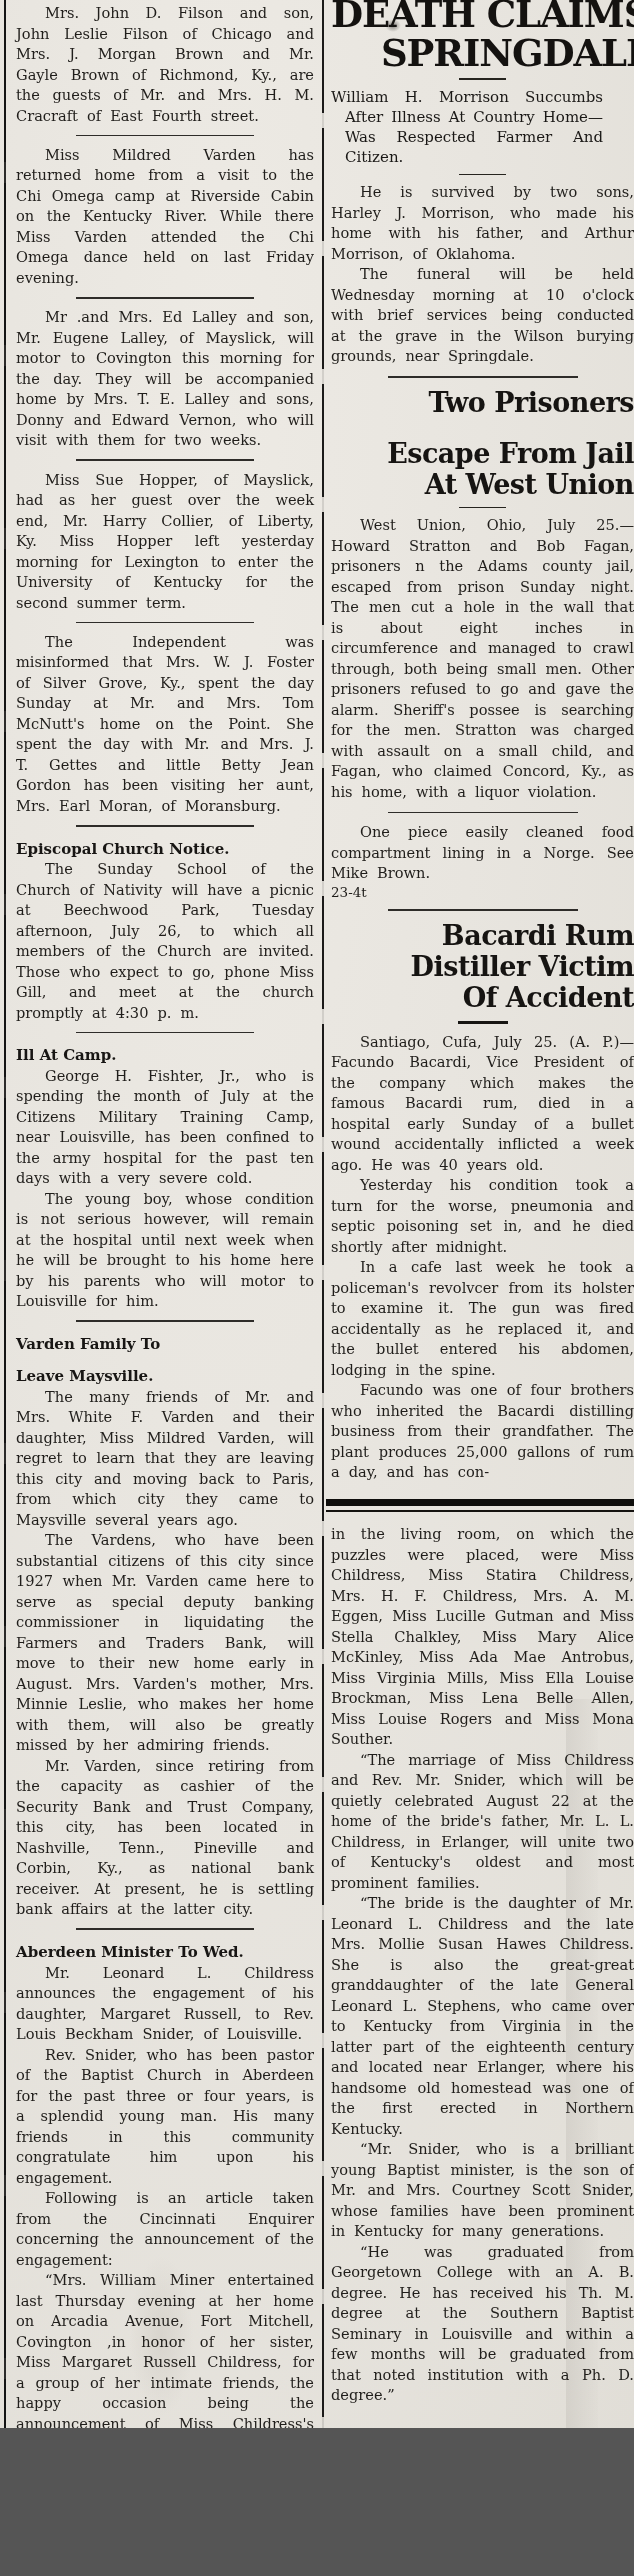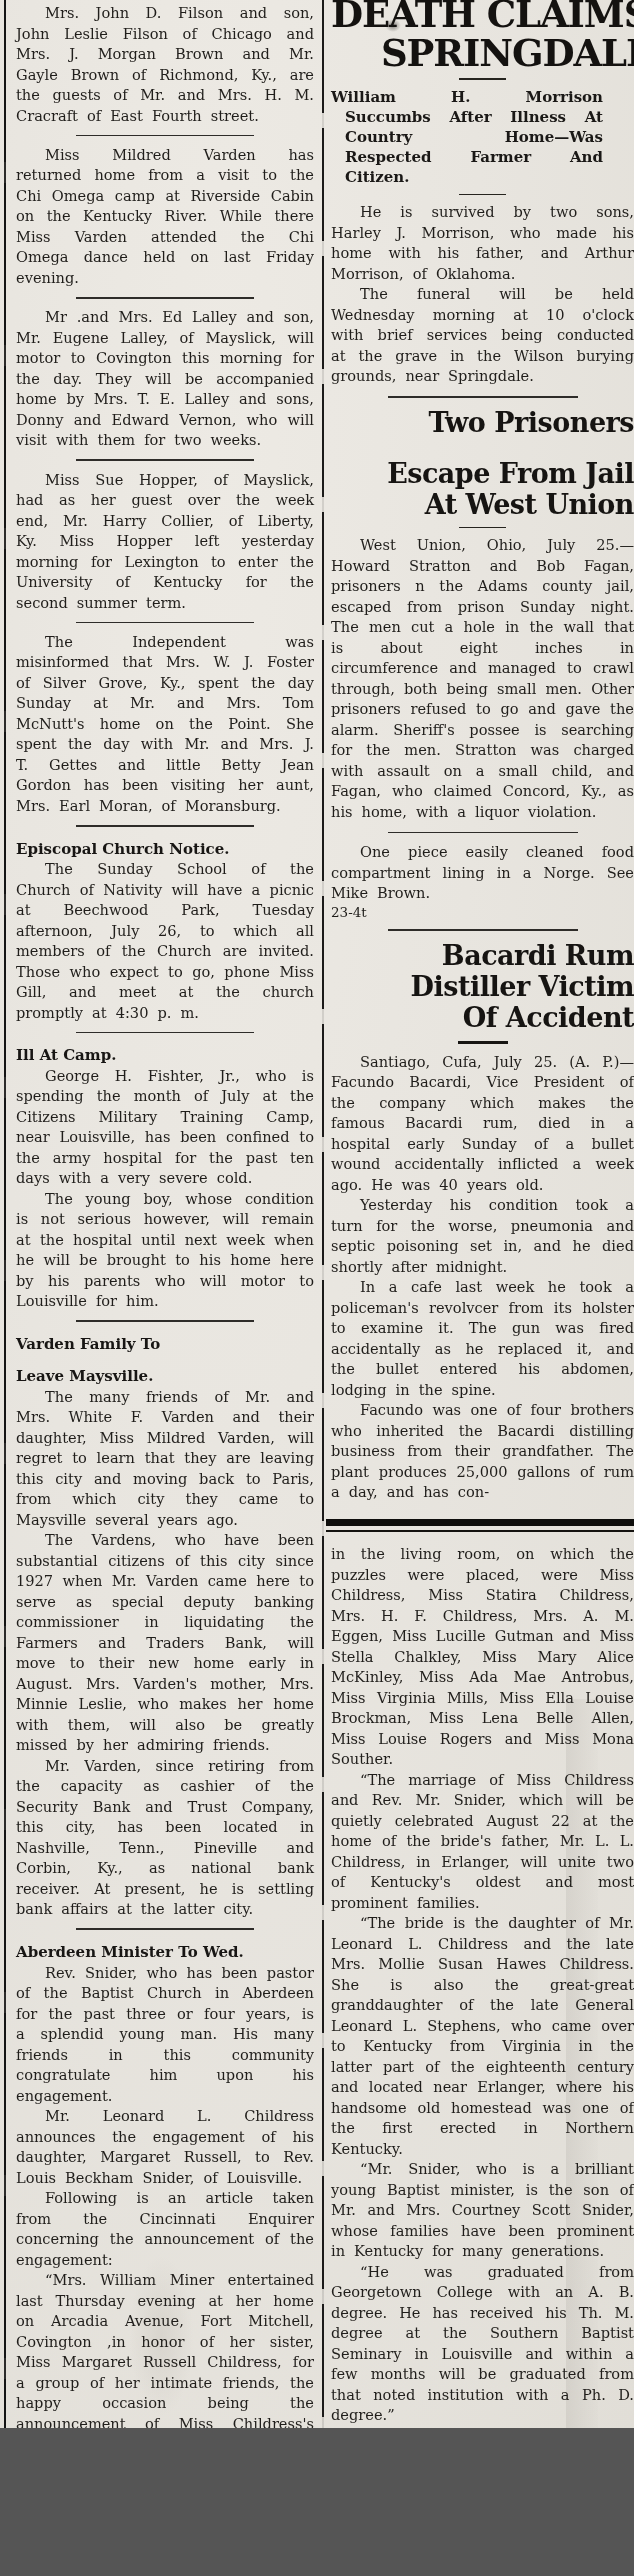--- a/index.html
+++ b/index.html
@@ -30,21 +30,21 @@
   .hl1 { font-size:37px; line-height:35px; font-weight:bold; letter-spacing:-1.1px;
          white-space:nowrap; color:#141210; }
   .hl1-l1 { margin-top:-3.2px; }
   .hl1-l2 { margin-left:50px; margin-top:4.3px; }
 
   .hl2 { font-size:27px; line-height:31px; font-weight:bold; letter-spacing:-0.5px;
          white-space:nowrap; color:#161412;text-align:right; }
   .p-ind1 { margin-left:18.3px;margin-top:20px; }  .p-ind2 { margin-left:70px; }
   .b-ind1 { margin-left:33px; }  .b-ind2 { margin-left:95px; }
 
-  .deck { font-size:15px; line-height:20px; font-weight:bold; width:272px;
+  .deck { font-size:15px; line-height:20px; font-weight:normal; width:272px;
           padding-left:14px; text-indent:-14px; text-align:justify;
           word-spacing:0.20em; color:#1a1816; }
 
   .ad { font-weight:normal; }
   .ad-tag { font-size:13.5px; line-height:16px; text-indent:0; }
 
   .thick-bar { height:7px; background:#0f0e0c; width:313px; margin:16px 0 0 -5.4px; }
   .thin-bar  { height:2.2px;  background:#14120f; width:313px; margin:4.3px 0 12px -5.4px; }
 
   .smudge { position:absolute; pointer-events:none; }
@@ -87,22 +87,22 @@
     <div class="rule"></div>
 
     <h3 class="h-sm">Varden Family To</h3>
     <h3 class="h-sm">Leave Maysville.</h3>
     <p class="bp">The many friends of Mr. and Mrs. White F. Varden and their daughter, Miss Mildred Varden, will regret to learn that they are leaving this city and moving back to Paris, from which city they came to Maysville several years ago.</p>
     <p class="bp">The Vardens, who have been substantial citizens of this city since 1927 when Mr. Varden came here to serve as special deputy banking commissioner in liquidating the Farmers and Traders Bank, will move to their new home early in August. Mrs. Varden's mother, Mrs. Minnie Leslie, who makes her home with them, will also be greatly missed by her admiring friends.</p>
     <p class="bp">Mr. Varden, since retiring from the capacity as cashier of the Security Bank and Trust Company, this city, has been located in Nashville, Tenn., Pineville and Corbin, Ky., as national bank receiver. At present, he is settling bank affairs at the latter city.</p>
     <div class="rule"></div>
 
     <h3 class="h-sm">Aberdeen Minister To Wed.</h3>
+    <p class="bp">Mr. Leonard L. Childress announces the engagement of his daughter, Margaret Russell, to Rev. Louis Beckham Snider, of Louisville.</p>
     <p class="bp">Rev. Snider, who has been pastor of the Baptist Church in Aberdeen for the past three or four years, is a splendid young man. His many friends in this community congratulate him upon his engagement.</p>
-    <p class="bp">Mr. Leonard L. Childress announces the engagement of his daughter, Margaret Russell, to Rev. Louis Beckham Snider, of Louisville.</p>
     <p class="bp">Following is an article taken from the Cincinnati Enquirer concerning the announcement of the engagement:</p>
     <p class="bp">“Mrs. William Miner entertained last Thursday evening at her home on Arcadia Avenue, Fort Mitchell, Covington ,in honor of her sister, Miss Margaret Russell Childress, for a group of her intimate friends, the happy occasion being the announcement of Miss Childress's engagement to Rev. Louis Beckham Snider, of Louisville.</p>
     <p class="bp">Assisting in extending courtesies were Mrs. Henry Childress, of Erlanger, and Miss Statira Childress, of Cincinnati, aunts of the hostess and the bride-elect.</p>
     <p class="bp">“Clustered around the small tables</p>
   </div>
 
   <div class="col col-right">
     <div class="hl1 hl1-l1">DEATH CLAIMS</div>
     <div class="hl1 hl1-l2">SPRINGDALE MAN</div>
     <div class="rule-sm"></div>

